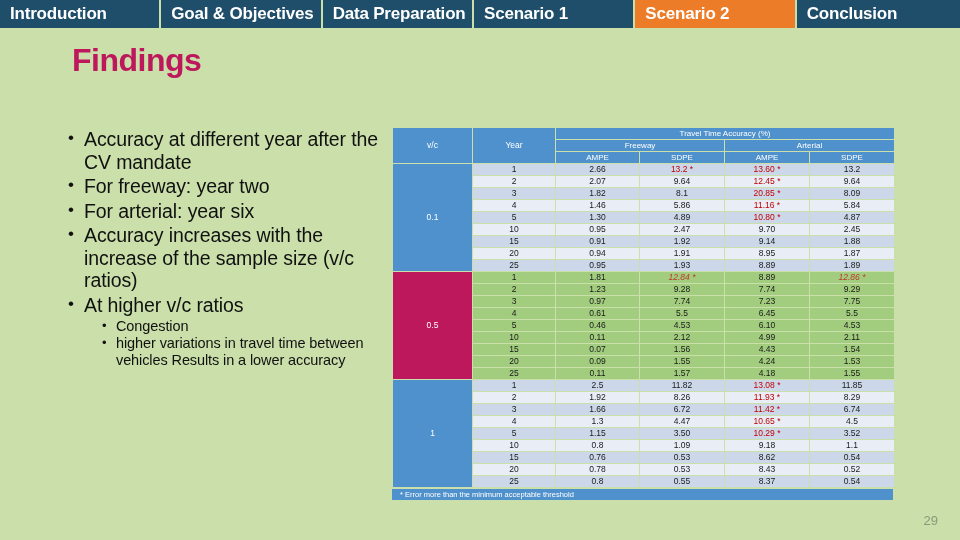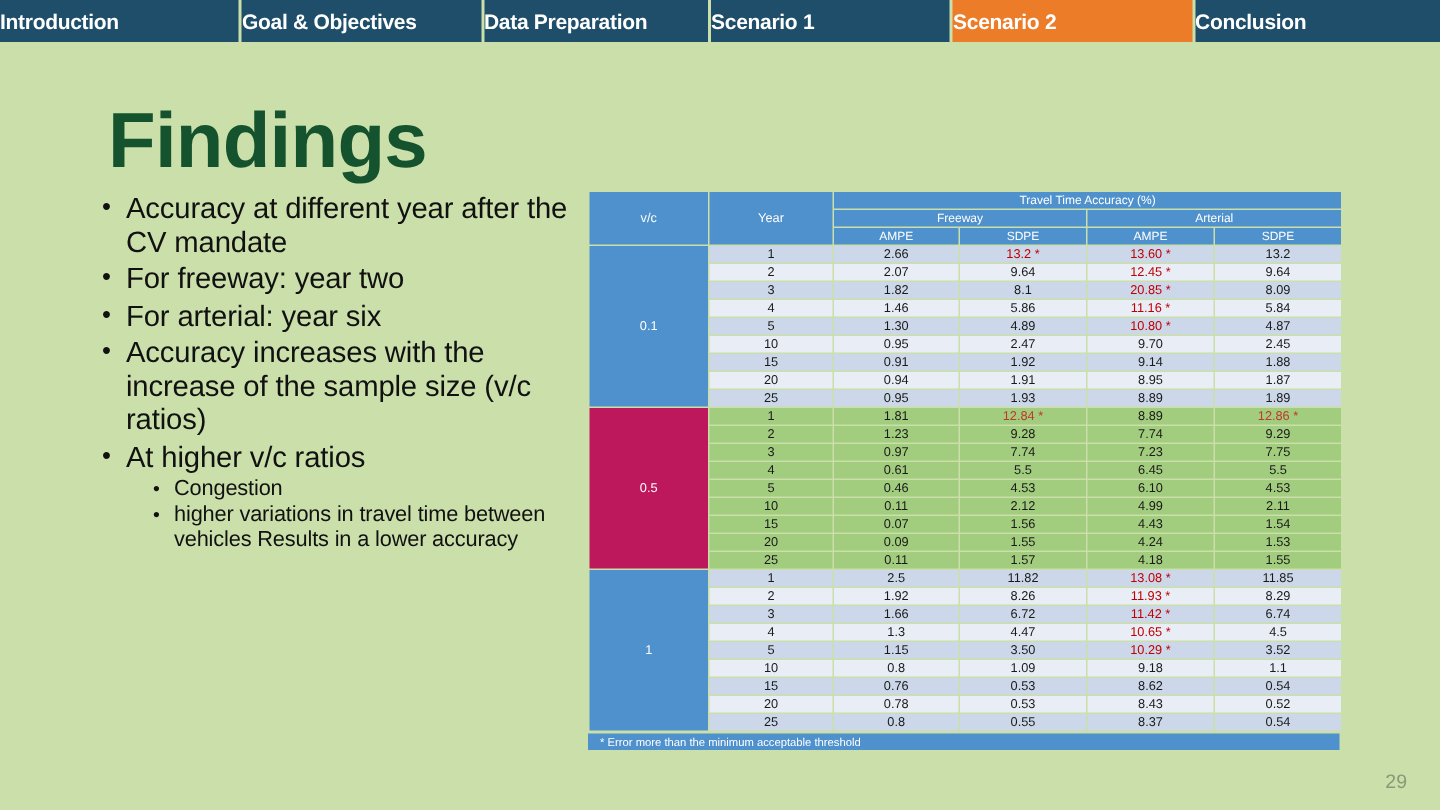--- a/index.html
+++ b/index.html
@@ -19,46 +19,47 @@
   .navbar {
     display: flex;
     width: 960px;
     height: 28px;
     background: #cadfa9;
     gap: 2px;
   }
   .nav-tab {
     background: #1f4e6b;
     color: #ffffff;
-    font-size: 14px;
+    font-size: 17px;
     font-weight: bold;
     font-family: "Liberation Sans Narrow", "Liberation Sans", sans-serif;
     display: flex;
     align-items: center;
+    padding-left: 10px;
     box-sizing: border-box;
     letter-spacing: -0.2px;
     white-space: nowrap;
     overflow: hidden;
   }
   .nav-tab.t0 { width: 160px; }
   .nav-tab.t1 { width: 160px; }
   .nav-tab.t2 { width: 150px; }
   .nav-tab.t3 { width: 160px; }
   .nav-tab.t4 { width: 160px; text-align: right; }
   .nav-tab.t5 { width: 164px; }
   .nav-tab.active { background: #ec7c28; }
 
   
   .slide-title {
     position: absolute;
     left: 72px;
-    top: 68px;
-    font-size: 52px;
+    top: 44px;
+    font-size: 32px;
     font-weight: bold;
-    color: #14532d;
+    color: #be185d;
     font-family: "Liberation Sans Narrow", "Liberation Sans", sans-serif;
     letter-spacing: -0.5px;
     line-height: 1;
   }
 
   
   .bullets {
     position: absolute;
     left: 66px;
     top: 128px;
@@ -140,21 +141,21 @@
   }
   td.vc.blue { background: #4f91cd; margin-left: 20px; }
   td.vc.green { background: #be185d; }
 
   tr.blue-a td.cell { background: #ccd8ea; }
   tr.blue-b td.cell { background: #e8edf6; }
   tr.green-a td.cell { background: #a2cc7e; }
   tr.green-b td.cell { background: #a2cc7e; }
 
   td.cell.err { color: #c00000; }
-  tr.green-a td.cell.err, tr.green-b td.cell.err { color: #c0392b; }
+  tr.green-a td.cell.err, tr.green-b td.cell.err { color: #c0392b; font-style: italic; }
 
   .footnote {
     background: #4f91cd;
     color: #ffffff;
     font-size: 7.5px;
     line-height: 11px;
     height: 11px;
     padding-left: 8px;
     width: 501px;
     box-sizing: border-box;

